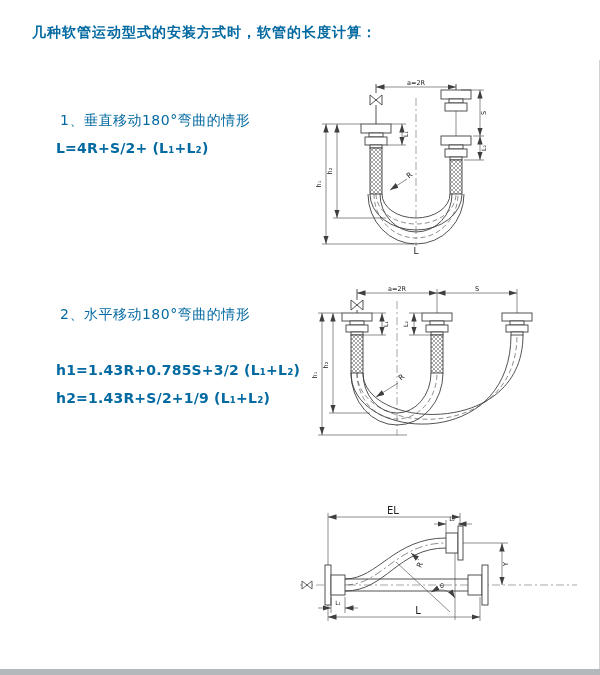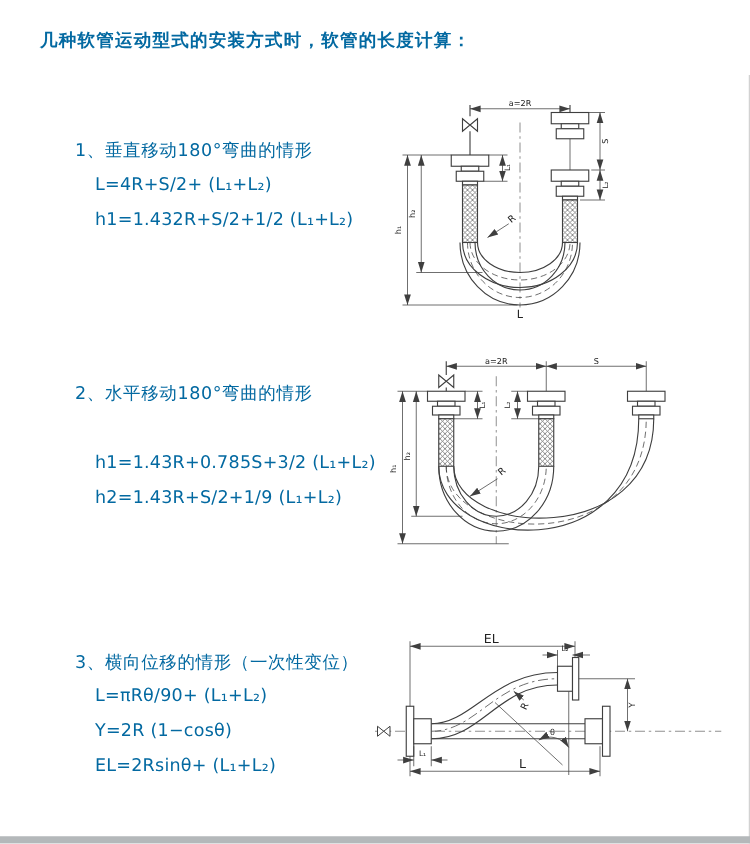--- a/index.html
+++ b/index.html
@@ -5,52 +5,45 @@
   html,body{margin:0;padding:0;background:#ffffff;}
   .page{
     position:relative;width:600px;height:675px;background:#ffffff;overflow:hidden;
     font-family:"DejaVu Sans","Liberation Sans",sans-serif;color:#0369a1;
   }
   .title{
     position:absolute;left:32px;top:24px;font-size:14px;font-weight:bold;letter-spacing:1px;white-space:nowrap;
   }
   .section{position:absolute;left:0;width:320px;}
   .sec-heading{position:absolute;left:44px;top:0;font-size:14px;font-weight:normal;letter-spacing:0.5px;white-space:nowrap;margin-left:16px;}
-  .formula{position:absolute;left:76px;font-size:14px;font-weight:normal;letter-spacing:0.2px;white-space:nowrap;}
+  .formula{position:absolute;left:56px;font-size:14px;font-weight:bold;letter-spacing:0.2px;white-space:nowrap;}
   .f1{top:28px;} .f2{top:56px;} .f3{top:84px;}
   .diag{position:absolute;}
   .dlab{fill:#222222;font-family:"DejaVu Sans","Liberation Sans",sans-serif;}
   .edge-right{position:absolute;right:0;top:60px;bottom:0;width:1px;background:#d2d2d2;}
   .edge-bottom{position:absolute;left:0;bottom:0;width:600px;height:6px;background:#b4b8ba;}
 </style>
 </head>
 <body>
 
 <div class="page">
 
   <div class="title">几种软管运动型式的安装方式时，软管的长度计算：</div>
 
   <div class="section" style="top:112px;height:110px;">
     <div class="sec-heading">1、垂直移动180°弯曲的情形</div>
     <div class="formula f1">L=4R+S/2+ (L₁+L₂)</div>
-    <div class="formula f2">h1=1.432R+S/2+1/2 (L₁+L₂)</div>
   </div>
 
   <div class="section" style="top:306px;height:110px;">
     <div class="sec-heading">2、水平移动180°弯曲的情形</div>
     <div class="formula f2">h1=1.43R+0.785S+3/2 (L₁+L₂)</div>
     <div class="formula f3">h2=1.43R+S/2+1/9 (L₁+L₂)</div>
   </div>
 
-  <div class="section" style="top:521px;height:110px;">
-    <div class="sec-heading">3、横向位移的情形（一次性变位）</div>
-    <div class="formula f1">L=πRθ/90+ (L₁+L₂)</div>
-    <div class="formula f2">Y=2R (1−cosθ)</div>
-    <div class="formula f3">EL=2Rsinθ+ (L₁+L₂)</div>
-  </div>
 
   <svg class="diag" style="left:314px;top:76px;" width="232" height="180" viewBox="0 0 232 180">
     <defs>
       <marker id="d1a" markerWidth="9" markerHeight="7" refX="8.5" refY="3.5" orient="auto-start-reverse" markerUnits="userSpaceOnUse">
         <path d="M0,0.8 L8.5,3.5 L0,6.2 Z" fill="#3f3f3f"></path>
       </marker>
       <pattern id="d1b" width="4" height="4" patternUnits="userSpaceOnUse">
         <rect width="4" height="4" fill="#ffffff"></rect>
         <path d="M0,0 L4,4 M4,0 L0,4" stroke="#6a6a6a" stroke-width="0.6"></path>
       </pattern>

